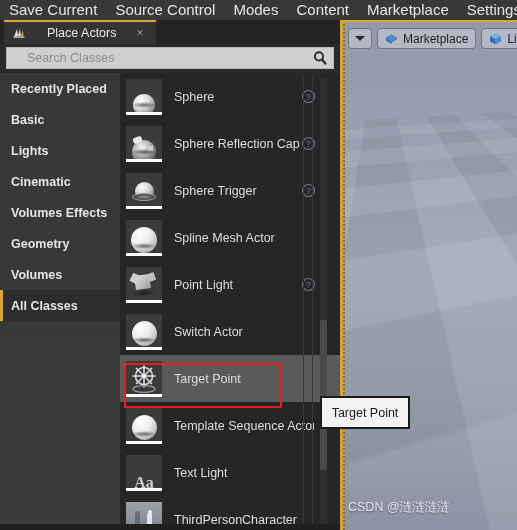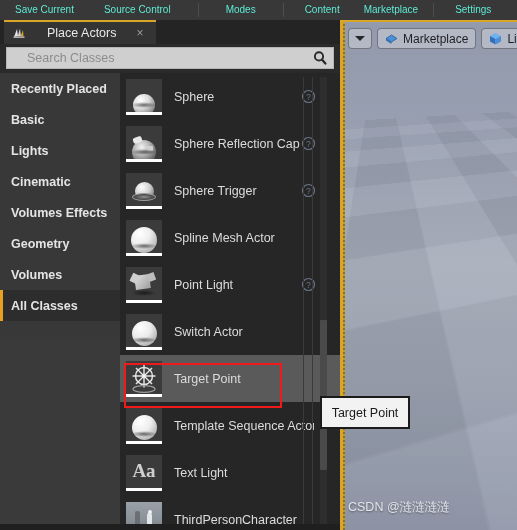--- a/index.html
+++ b/index.html
@@ -13,21 +13,21 @@
     -webkit-font-smoothing:antialiased;
   }
 
   
   #menubar{
     position:absolute; left:0; top:0; width:517px; height:20px;
     background:#383838;
     display:flex; align-items:center;
   }
   .menu-item{
-    color:#5eead4; font-size:10px; padding:0 9px; height:20px;
+    color:#e5e5e5; font-size:15px; padding:0 9px; height:20px;
     line-height:20px; white-space:nowrap; cursor:default;
   }
   .menu-sep{ width:1px; height:14px; background:#4e4e4e; }
   .sp-a{ width:12px; } .sp-b{ width:18px; } .sp-c{ width:6px; }
 
   
   #placeactors-panel{
     position:absolute; left:0; top:20px; width:340px; height:510px;
     background:#2a2a2a;
   }
@@ -401,21 +401,21 @@
       <span class="thumb">
         <span style="position:absolute;left:50%;top:22%;width:25px;height:25px;margin-left:-12.5px;border-radius:50%;background:radial-gradient(circle at 34% 26%,#ffffff 0%,#ededed 42%,#b3b3b3 80%,#8c8c8c 100%);"></span>
         <span class="thumb-shadow"></span>
           <span class="thumb-bar"></span>
       </span>
       <span class="alabel">Template Sequence Actor</span>
     </div>
 
     <div class="arow">
       <span class="thumb">
-        <span style="position:absolute;left:0;top:0;width:36px;height:33px;display:flex;align-items:center;justify-content:center;color:#cfcfcf;font-size:19px;font-weight:bold;font-family:'Liberation Serif',serif;">Aa</span>
+        <span style="position:absolute;left:0;top:12px;width:36px;height:33px;display:flex;align-items:center;justify-content:center;color:#cfcfcf;font-size:16px;font-weight:bold;font-family:'Liberation Serif',serif;">Aa</span>
         <span class="thumb-bar"></span>
       </span>
       <span class="alabel">Text Light</span>
     </div>
 
     <div class="arow">
       <span class="thumb">
         <span style="position:absolute;left:0;top:0;width:36px;height:33px;background:linear-gradient(180deg,#9aa0a8 0%,#8b9199 55%,#6e737a 100%);"></span>
         <span style="position:absolute;left:9px;top:9px;width:5px;height:15px;background:#6b6f75;border-radius:2px;"></span>
         <span style="position:absolute;left:21px;top:11px;width:5px;height:14px;background:#e3e5e8;border-radius:2px;"></span>

